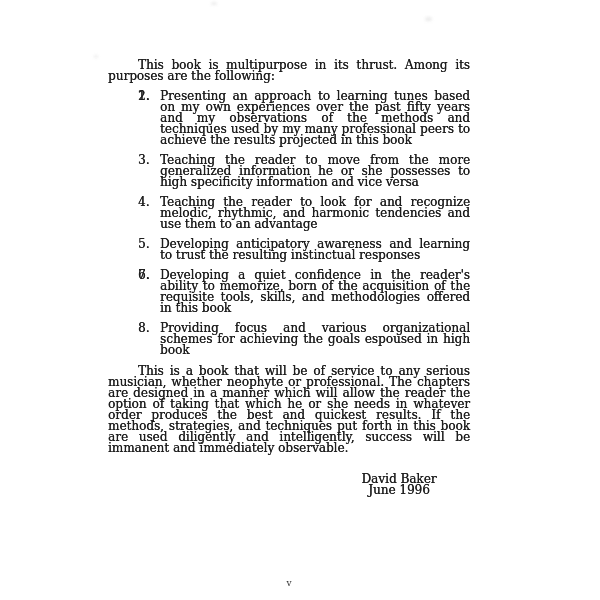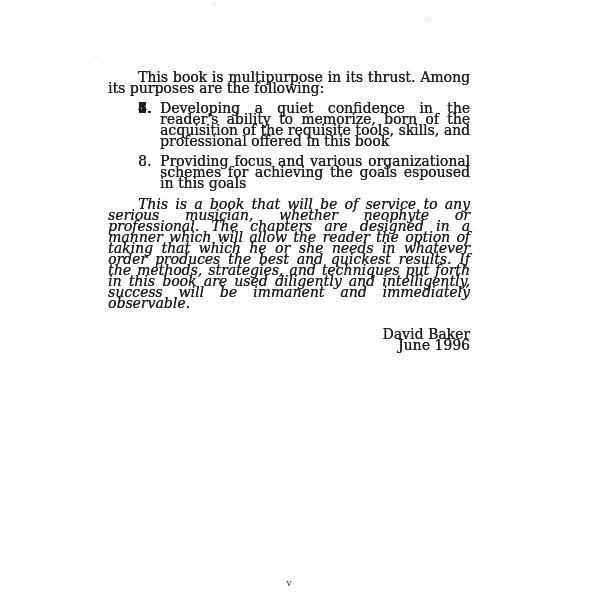--- a/index.html
+++ b/index.html
@@ -12,23 +12,23 @@
     width: 600px;
     height: 600px;
     background: #ffffff;
     font-family: "DejaVu Serif", serif;
     color: #1e1e1e;
     overflow: hidden;
   }
   .content {
     position: absolute;
     left: 108px;
-    top: 72px;
+    top: 60px;
     width: 362px;
-    font-size: 14px;
+    font-size: 12px;
     line-height: 11px;
     text-align: justify;
     text-shadow: 0.25px 0 0 #1e1e1e; 
   }
   .intro {
     margin: 0 0 7px 0;
     text-indent: 30px;
   }
   .purpose-list {
     margin: 0;
@@ -41,26 +41,25 @@
     text-align: justify;
   }
   .item .num {
     position: absolute;
     left: 30px;
     top: 0;
   }
   .closing {
     margin: 10px 0 8px 0;
     text-indent: 30px;
-    font-style: italic;
   }
   .signature {
     margin-top: 20px;
     margin-left: 220px;
-    text-align: right;
+    text-align: center;
     line-height: 11px;
   }
   .pagenum {
     position: absolute;
     left: 108px;
     top: 578px;
     width: 362px;
     text-align: center;
     font-size: 9px;
     color: #333333;
@@ -89,40 +88,44 @@
   <div class="content">
 
     <p class="intro">This book is multipurpose in its thrust.  Among its purposes are the following:</p>
 
     <div class="purpose-list">
       <div class="item">
         <span class="num">1.</span>
       </div>
       <div class="item">
         <span class="num">2.</span>
+        <span class="txt">Presenting an approach to learning tunes based on my own experiences over the past fifty years and my observations of the methods and techniques used by my many professional peers to achieve the results projected in this book</span>
       </div>
       <div class="item">
         <span class="num">3.</span>
+        <span class="txt">Teaching the reader to move from the more generalized information he or she possesses to high specificity information and vice versa</span>
       </div>
       <div class="item">
         <span class="num">4.</span>
+        <span class="txt">Teaching the reader to look for and recognize melodic, rhythmic, and harmonic tendencies and use them to an advantage</span>
       </div>
       <div class="item">
         <span class="num">5.</span>
+        <span class="txt">Developing anticipatory awareness and learning to trust the resulting instinctual responses</span>
       </div>
       <div class="item">
         <span class="num">6.</span>
       </div>
       <div class="item">
         <span class="num">7.</span>
-        <span class="txt">Developing a quiet confidence in the reader's ability to memorize, born of the acquisition of the requisite tools, skills, and professional offered in this book</span>
+        <span class="txt">Developing a quiet confidence in the reader's ability to memorize, born of the acquisition of the requisite tools, skills, and methodologies offered in this book</span>
       </div>
       <div class="item">
         <span class="num">8.</span>
-        <span class="txt">Providing focus and various organizational schemes for achieving the goals espoused in this goals</span>
+        <span class="txt">Providing focus and various organizational schemes for achieving the goals espoused in high book</span>
       </div>
     </div>
 
     <p class="closing">This is a book that will be of service to any serious musician, whether neophyte or professional.  The chapters are designed in a manner which will allow the reader the option of taking that which he or she needs in whatever order produces the best and quickest results.  If the methods, strategies, and techniques put forth in this book are used diligently and intelligently, success will be immanent and immediately observable.</p>
 
     <div class="signature">
       <div>David Baker</div>
       <div>June 1996</div>
     </div>
 

